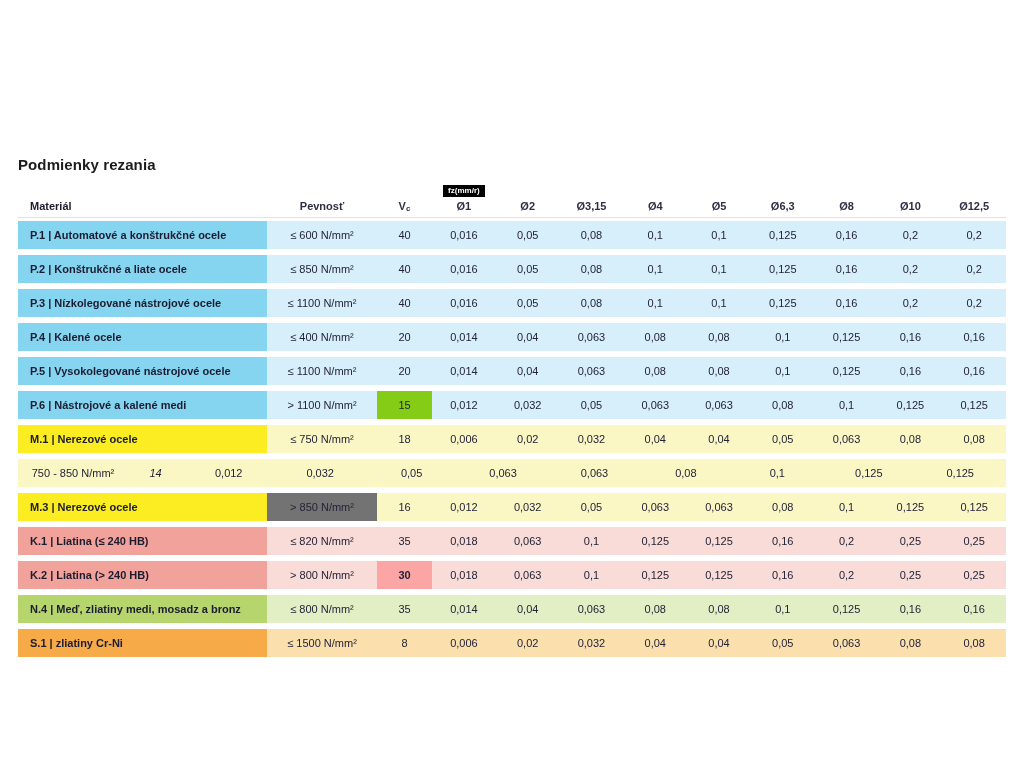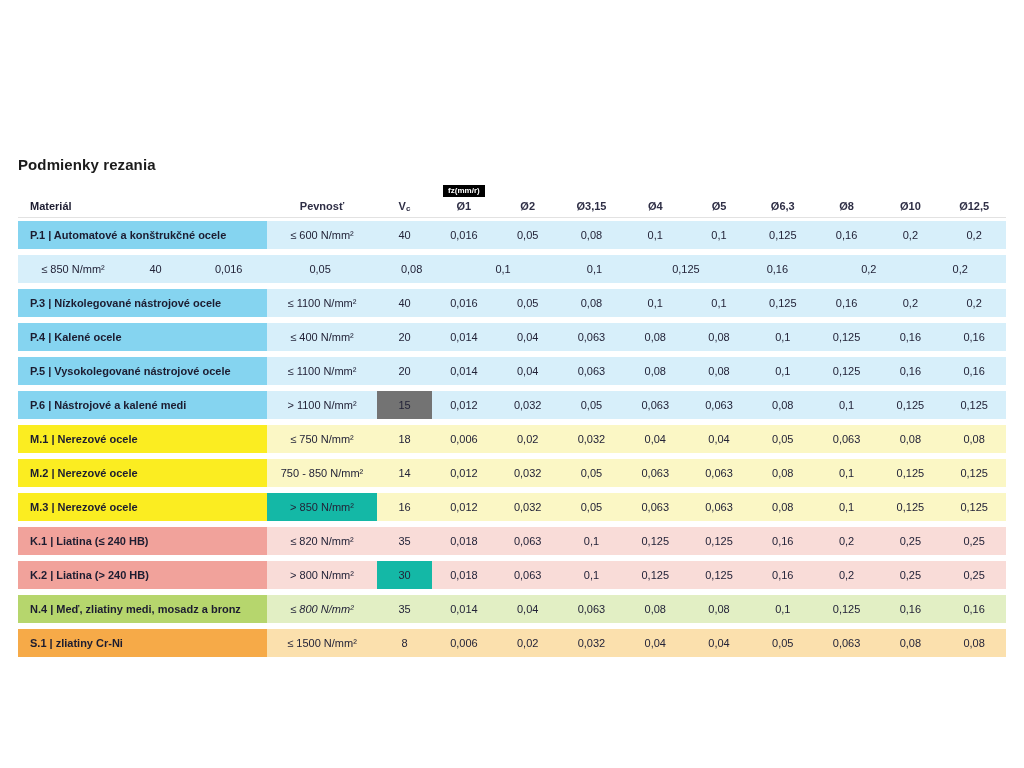--- a/index.html
+++ b/index.html
@@ -105,20 +105,21 @@
           <div class="cell val-cell" style="background: rgb(215, 239, 250);">0,05</div>
           <div class="cell val-cell" style="background: rgb(215, 239, 250);">0,08</div>
           <div class="cell val-cell" style="background: rgb(215, 239, 250);">0,1</div>
           <div class="cell val-cell" style="background: rgb(215, 239, 250);">0,1</div>
           <div class="cell val-cell" style="background: rgb(215, 239, 250);">0,125</div>
           <div class="cell val-cell" style="background: rgb(215, 239, 250);">0,16</div>
           <div class="cell val-cell" style="background: rgb(215, 239, 250);">0,2</div>
           <div class="cell val-cell" style="background: rgb(215, 239, 250);">0,2</div>
         </div>
         <div class="row">
+          <div class="cell material-cell" style="background: rgb(133, 212, 240);">P.2 | Konštrukčné a liate ocele</div>
           <div class="cell strength-cell" style="background: rgb(215, 239, 250);">≤ 850 N/mm²</div>
           <div class="cell vc-cell" style="background: rgb(215, 239, 250);">40</div>
           <div class="cell val-cell" style="background: rgb(215, 239, 250);">0,016</div>
           <div class="cell val-cell" style="background: rgb(215, 239, 250);">0,05</div>
           <div class="cell val-cell" style="background: rgb(215, 239, 250);">0,08</div>
           <div class="cell val-cell" style="background: rgb(215, 239, 250);">0,1</div>
           <div class="cell val-cell" style="background: rgb(215, 239, 250);">0,1</div>
           <div class="cell val-cell" style="background: rgb(215, 239, 250);">0,125</div>
           <div class="cell val-cell" style="background: rgb(215, 239, 250);">0,16</div>
           <div class="cell val-cell" style="background: rgb(215, 239, 250);">0,2</div>
@@ -162,21 +163,21 @@
           <div class="cell val-cell" style="background: rgb(215, 239, 250);">0,08</div>
           <div class="cell val-cell" style="background: rgb(215, 239, 250);">0,08</div>
           <div class="cell val-cell" style="background: rgb(215, 239, 250);">0,1</div>
           <div class="cell val-cell" style="background: rgb(215, 239, 250);">0,125</div>
           <div class="cell val-cell" style="background: rgb(215, 239, 250);">0,16</div>
           <div class="cell val-cell" style="background: rgb(215, 239, 250);">0,16</div>
         </div>
         <div class="row">
           <div class="cell material-cell" style="background: rgb(133, 212, 240);">P.6 | Nástrojové a kalené medi</div>
           <div class="cell strength-cell" style="background: rgb(215, 239, 250);">&gt; 1100 N/mm²</div>
-          <div class="cell vc-cell" style="background: #737373;">15</div>
+          <div class="cell vc-cell" style="background: #84cc16;">15</div>
           <div class="cell val-cell" style="background: rgb(215, 239, 250);">0,012</div>
           <div class="cell val-cell" style="background: rgb(215, 239, 250);">0,032</div>
           <div class="cell val-cell" style="background: rgb(215, 239, 250);">0,05</div>
           <div class="cell val-cell" style="background: rgb(215, 239, 250);">0,063</div>
           <div class="cell val-cell" style="background: rgb(215, 239, 250);">0,063</div>
           <div class="cell val-cell" style="background: rgb(215, 239, 250);">0,08</div>
           <div class="cell val-cell" style="background: rgb(215, 239, 250);">0,1</div>
           <div class="cell val-cell" style="background: rgb(215, 239, 250);">0,125</div>
           <div class="cell val-cell" style="background: rgb(215, 239, 250);">0,125</div>
         </div>
@@ -188,36 +189,35 @@
           <div class="cell val-cell" style="background: rgb(251, 247, 197);">0,02</div>
           <div class="cell val-cell" style="background: rgb(251, 247, 197);">0,032</div>
           <div class="cell val-cell" style="background: rgb(251, 247, 197);">0,04</div>
           <div class="cell val-cell" style="background: rgb(251, 247, 197);">0,04</div>
           <div class="cell val-cell" style="background: rgb(251, 247, 197);">0,05</div>
           <div class="cell val-cell" style="background: rgb(251, 247, 197);">0,063</div>
           <div class="cell val-cell" style="background: rgb(251, 247, 197);">0,08</div>
           <div class="cell val-cell" style="background: rgb(251, 247, 197);">0,08</div>
         </div>
         <div class="row">
-          <div class="cell material-cell" style="background: rgb(251, 237, 33);">M.2 | Nerezové ocele</div>
           <div class="cell strength-cell" style="background: rgb(251, 247, 197);">750 - 850 N/mm²</div>
-          <div class="cell vc-cell" style="background: rgb(251, 247, 197);">14</div>
+          <div class="cell vc-cell" style="background: rgb(251, 247, 197); font-style: italic;">14</div>
           <div class="cell val-cell" style="background: rgb(251, 247, 197);">0,012</div>
           <div class="cell val-cell" style="background: rgb(251, 247, 197);">0,032</div>
           <div class="cell val-cell" style="background: rgb(251, 247, 197);">0,05</div>
           <div class="cell val-cell" style="background: rgb(251, 247, 197);">0,063</div>
           <div class="cell val-cell" style="background: rgb(251, 247, 197);">0,063</div>
           <div class="cell val-cell" style="background: rgb(251, 247, 197);">0,08</div>
           <div class="cell val-cell" style="background: rgb(251, 247, 197);">0,1</div>
           <div class="cell val-cell" style="background: rgb(251, 247, 197);">0,125</div>
           <div class="cell val-cell" style="background: rgb(251, 247, 197);">0,125</div>
         </div>
         <div class="row">
           <div class="cell material-cell" style="background: rgb(251, 237, 33);">M.3 | Nerezové ocele</div>
-          <div class="cell strength-cell" style="background: #14b8a6;">&gt; 850 N/mm²</div>
+          <div class="cell strength-cell" style="background: #737373;">&gt; 850 N/mm²</div>
           <div class="cell vc-cell" style="background: rgb(251, 247, 197);">16</div>
           <div class="cell val-cell" style="background: rgb(251, 247, 197);">0,012</div>
           <div class="cell val-cell" style="background: rgb(251, 247, 197);">0,032</div>
           <div class="cell val-cell" style="background: rgb(251, 247, 197);">0,05</div>
           <div class="cell val-cell" style="background: rgb(251, 247, 197);">0,063</div>
           <div class="cell val-cell" style="background: rgb(251, 247, 197);">0,063</div>
           <div class="cell val-cell" style="background: rgb(251, 247, 197);">0,08</div>
           <div class="cell val-cell" style="background: rgb(251, 247, 197);">0,1</div>
           <div class="cell val-cell" style="background: rgb(251, 247, 197);">0,125</div>
           <div class="cell val-cell" style="background: rgb(251, 247, 197);">0,125</div>
@@ -232,34 +232,34 @@
           <div class="cell val-cell" style="background: rgb(249, 220, 216);">0,125</div>
           <div class="cell val-cell" style="background: rgb(249, 220, 216);">0,125</div>
           <div class="cell val-cell" style="background: rgb(249, 220, 216);">0,16</div>
           <div class="cell val-cell" style="background: rgb(249, 220, 216);">0,2</div>
           <div class="cell val-cell" style="background: rgb(249, 220, 216);">0,25</div>
           <div class="cell val-cell" style="background: rgb(249, 220, 216);">0,25</div>
         </div>
         <div class="row">
           <div class="cell material-cell" style="background: rgb(241, 162, 155);">K.2 | Liatina (&gt; 240 HB)</div>
           <div class="cell strength-cell" style="background: rgb(249, 220, 216); text-align: right;">&gt; 800 N/mm²</div>
-          <div class="cell vc-cell" style="background: #14b8a6;">30</div>
+          <div class="cell vc-cell" style="background: #fca5a5; font-weight: bold;">30</div>
           <div class="cell val-cell" style="background: rgb(249, 220, 216);">0,018</div>
           <div class="cell val-cell" style="background: rgb(249, 220, 216);">0,063</div>
           <div class="cell val-cell" style="background: rgb(249, 220, 216);">0,1</div>
           <div class="cell val-cell" style="background: rgb(249, 220, 216);">0,125</div>
           <div class="cell val-cell" style="background: rgb(249, 220, 216);">0,125</div>
           <div class="cell val-cell" style="background: rgb(249, 220, 216);">0,16</div>
           <div class="cell val-cell" style="background: rgb(249, 220, 216);">0,2</div>
           <div class="cell val-cell" style="background: rgb(249, 220, 216);">0,25</div>
           <div class="cell val-cell" style="background: rgb(249, 220, 216);">0,25</div>
         </div>
         <div class="row">
           <div class="cell material-cell" style="background: rgb(182, 214, 109);">N.4 | Meď, zliatiny medi, mosadz a bronz</div>
-          <div class="cell strength-cell" style="background: rgb(226, 239, 196); font-style: italic;">≤ 800 N/mm²</div>
+          <div class="cell strength-cell" style="background: rgb(226, 239, 196);">≤ 800 N/mm²</div>
           <div class="cell vc-cell" style="background: rgb(226, 239, 196);">35</div>
           <div class="cell val-cell" style="background: rgb(226, 239, 196);">0,014</div>
           <div class="cell val-cell" style="background: rgb(226, 239, 196);">0,04</div>
           <div class="cell val-cell" style="background: rgb(226, 239, 196);">0,063</div>
           <div class="cell val-cell" style="background: rgb(226, 239, 196);">0,08</div>
           <div class="cell val-cell" style="background: rgb(226, 239, 196);">0,08</div>
           <div class="cell val-cell" style="background: rgb(226, 239, 196);">0,1</div>
           <div class="cell val-cell" style="background: rgb(226, 239, 196);">0,125</div>
           <div class="cell val-cell" style="background: rgb(226, 239, 196);">0,16</div>
           <div class="cell val-cell" style="background: rgb(226, 239, 196);">0,16</div>

